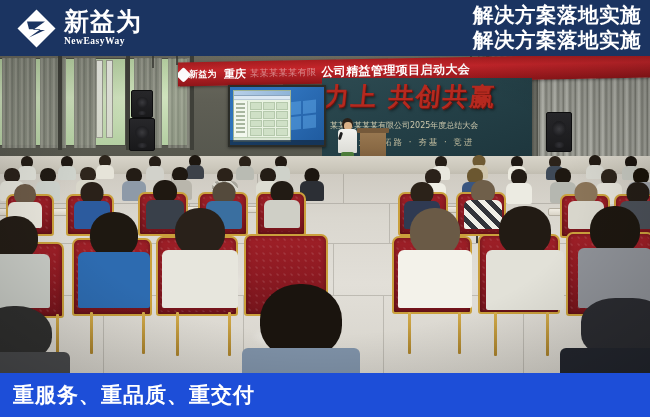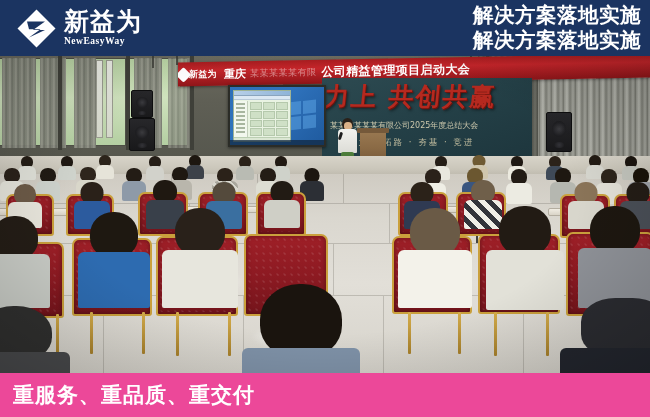--- a/index.html
+++ b/index.html
@@ -39,21 +39,21 @@
     color:#ffffff; font-weight:700;
     font-family:"DejaVu Sans","Liberation Sans",sans-serif;
   }
   .header-slogan div{
     font-size:20.5px; line-height:25px; letter-spacing:.5px; white-space:nowrap;
   }
 
   
   .footer{
     position:absolute; left:0; bottom:0; width:650px; height:44px;
-    background:#ec4899; z-index:40;
+    background:#1d4ed8; z-index:40;
     display:flex; align-items:center;
   }
   .footer-left{
     position:absolute; left:13px;
     color:#fff; font-size:21px; font-weight:700; letter-spacing:1px; white-space:nowrap;
     font-family:"DejaVu Sans","Liberation Sans",sans-serif;
   }
   .footer-right{
     position:absolute; left:345px;
     color:#fff; font-size:21px; font-weight:700; letter-spacing:.3px; white-space:nowrap;

